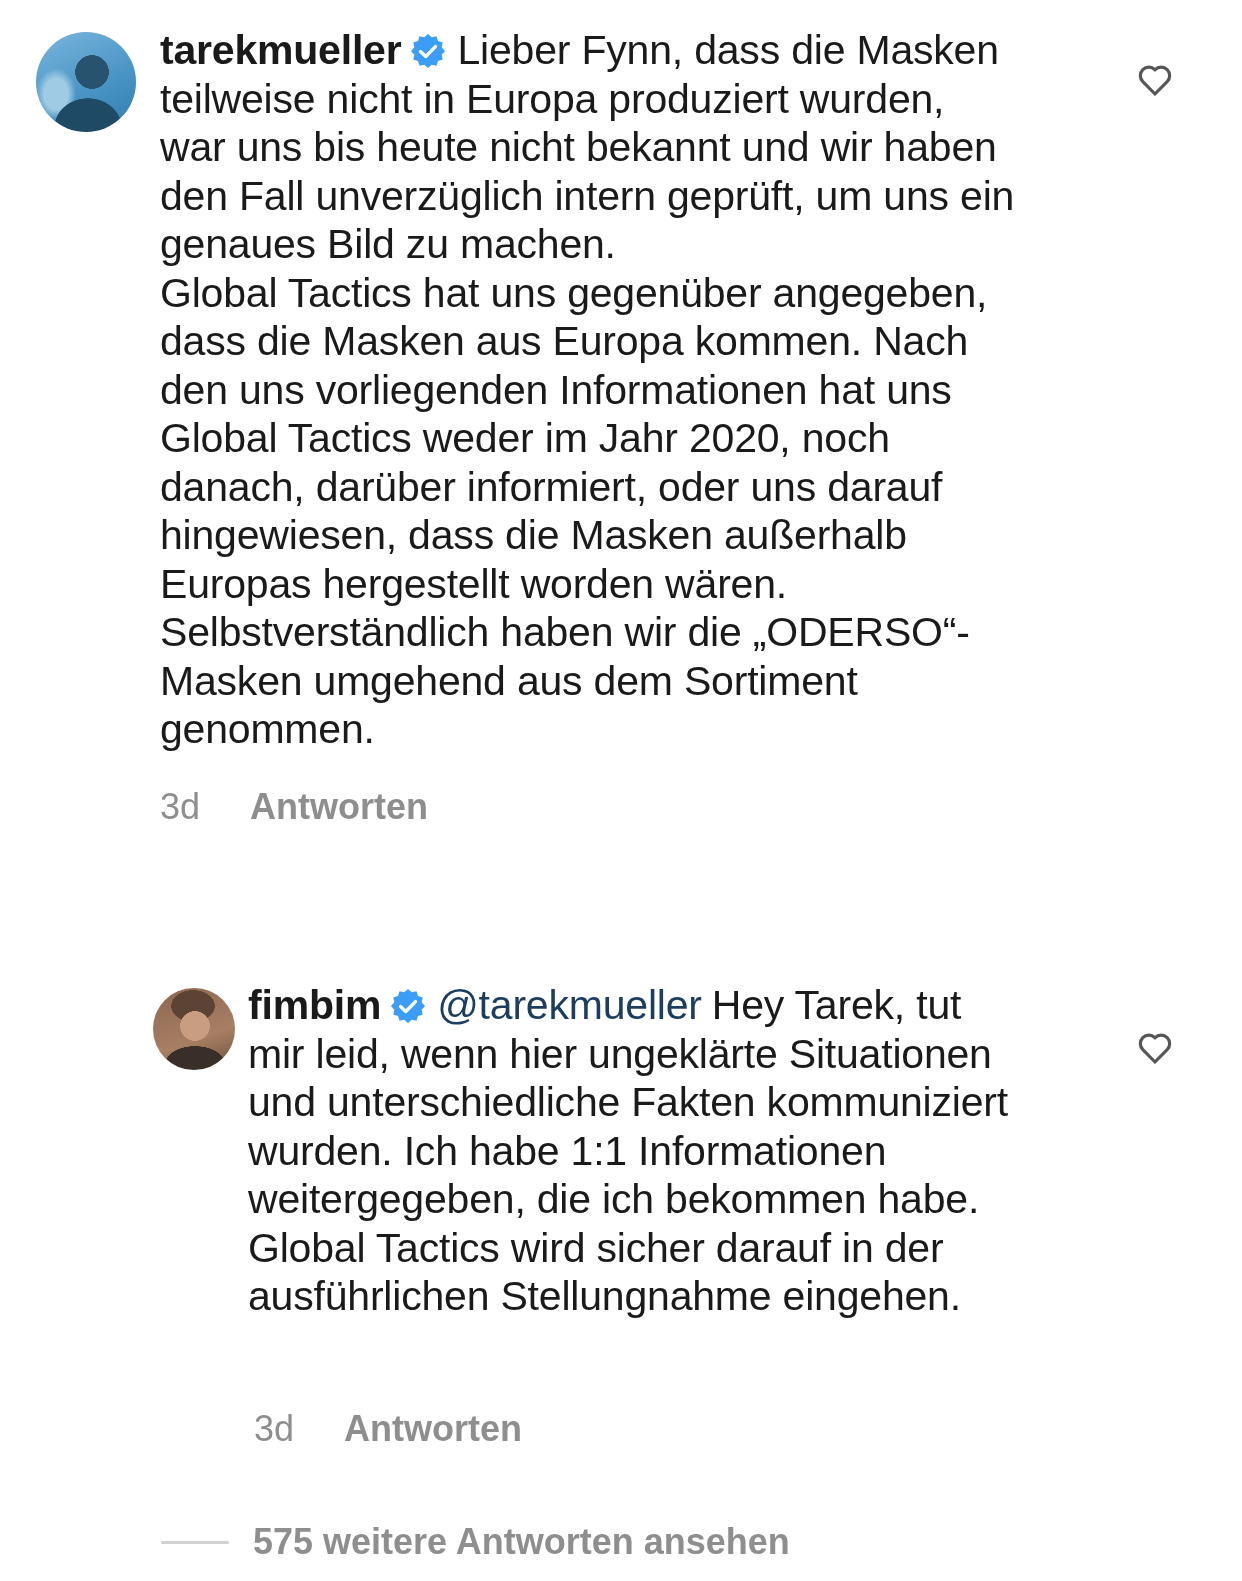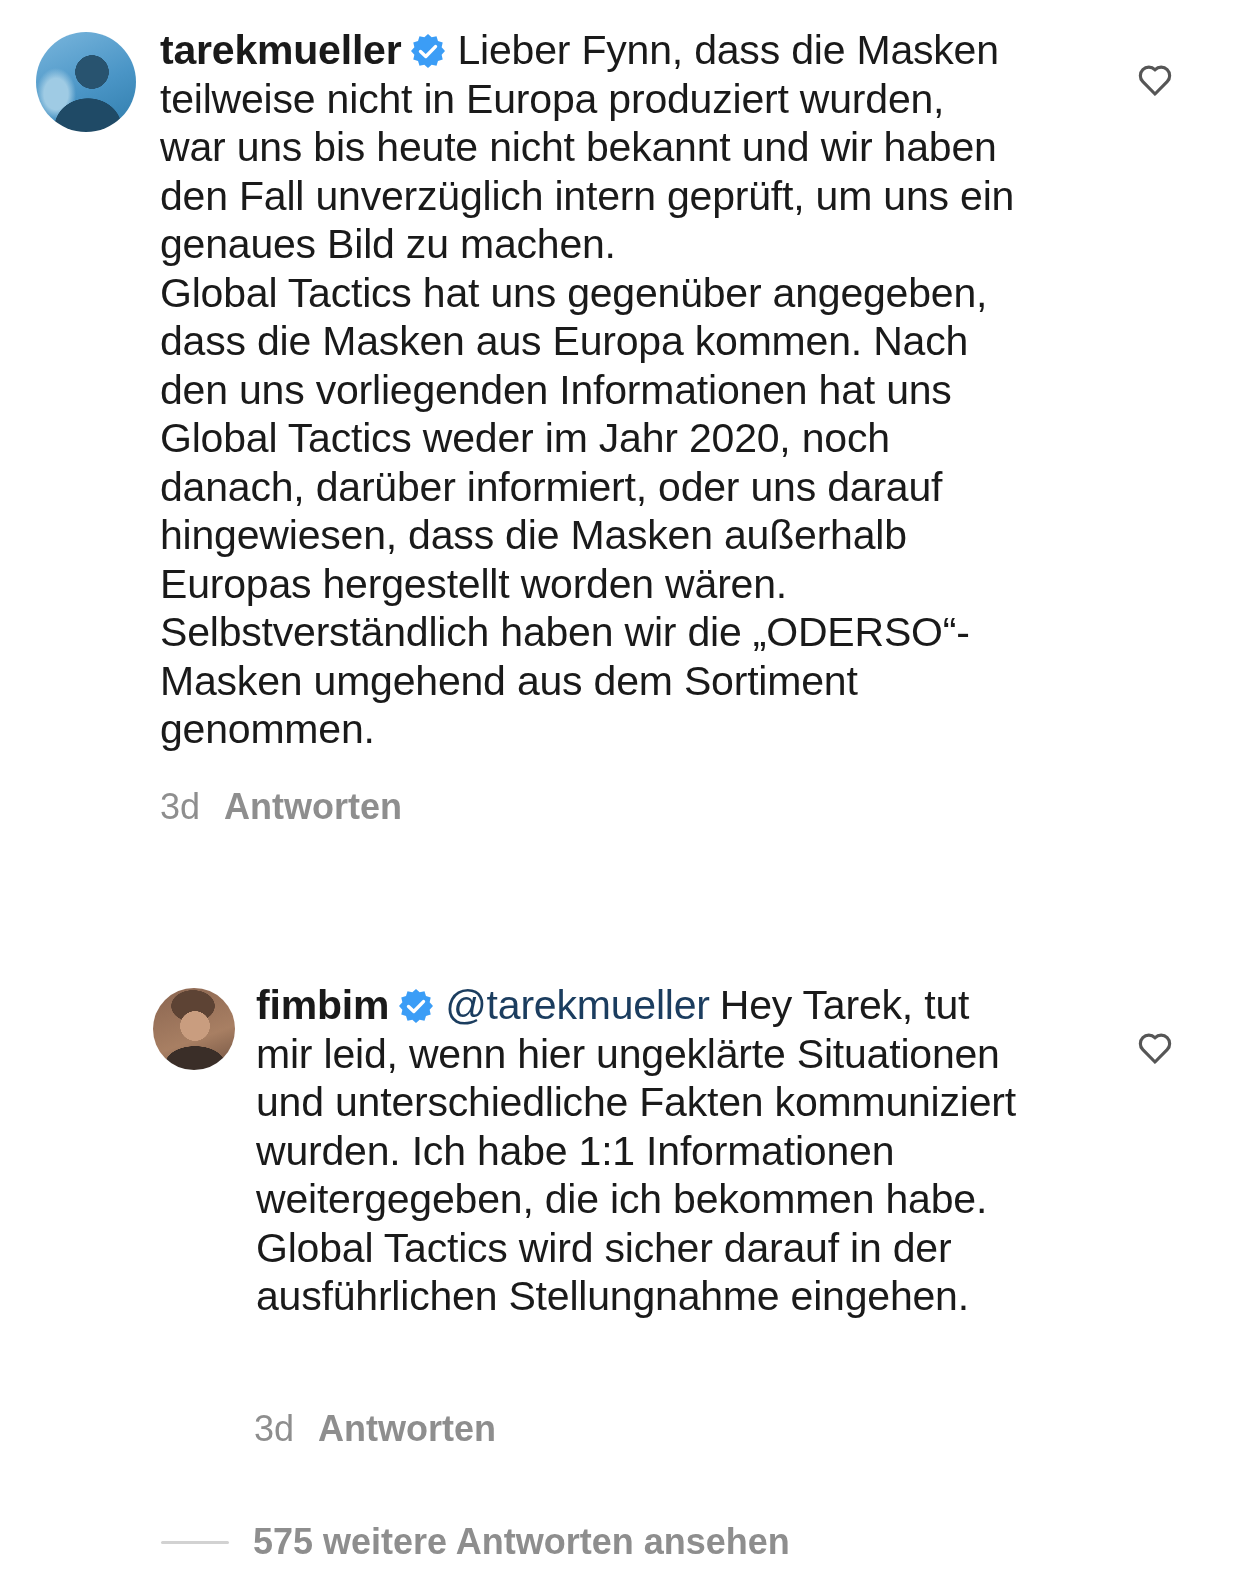--- a/index.html
+++ b/index.html
@@ -26,28 +26,28 @@
     background:
       radial-gradient(circle 15px at 42px 38px, #c99d7f 98%, rgba(201,157,127,0) 100%),
       radial-gradient(ellipse 22px 16px at 40px 18px, #5d4334 98%, rgba(93,67,52,0) 100%),
       radial-gradient(ellipse 30px 18px at 42px 76px, #3a2e28 98%, rgba(58,46,40,0) 100%),
       linear-gradient(160deg,#8a6550 0%,#a87f63 60%,#6e503f 100%);
   }
 
   
   .comment-body{position:absolute;font-size:41px;line-height:48.5px;letter-spacing:-0.2px;color:#1a1a1a;}
   .comment-body-1{left:160px;top:26px;width:858px;}
-  .comment-body-2{left:256px;top:981px;width:772px;}
+  .comment-body-2{left:248px;top:981px;width:772px;}
   .username{font-weight:700;color:#1a1a1a;cursor:pointer;}
   .mention{color:#1b3d5f;cursor:pointer;margin-right:10px;}
   .comment-text{white-space:pre-line;}
   .badge{display:inline-block;vertical-align:baseline;transform:translateY(4px);margin:0 12px 0 10px;}
 
   
-  .meta{position:absolute;display:flex;gap:24px;font-size:36px;color:#8e8e8e;align-items:baseline;}
+  .meta{position:absolute;display:flex;gap:50px;font-size:36px;color:#8e8e8e;align-items:baseline;}
   .meta-1{left:160px;top:786px;}
   .meta-2{left:254px;top:1408px;}
   .meta .timestamp{font-weight:400;}
   .meta .likes,.meta .reply{font-weight:600;cursor:pointer;}
 
   
   .view-replies{position:absolute;display:flex;align-items:center;}
   .view-replies .dash{width:68px;height:3px;background:#d2d2d2;border-radius:2px;margin-right:24px;}
   .view-replies .vr-label{font-size:36px;font-weight:600;color:#8e8e8e;cursor:pointer;}
   .view-replies-1{left:161px;top:884px;height:56px;}

